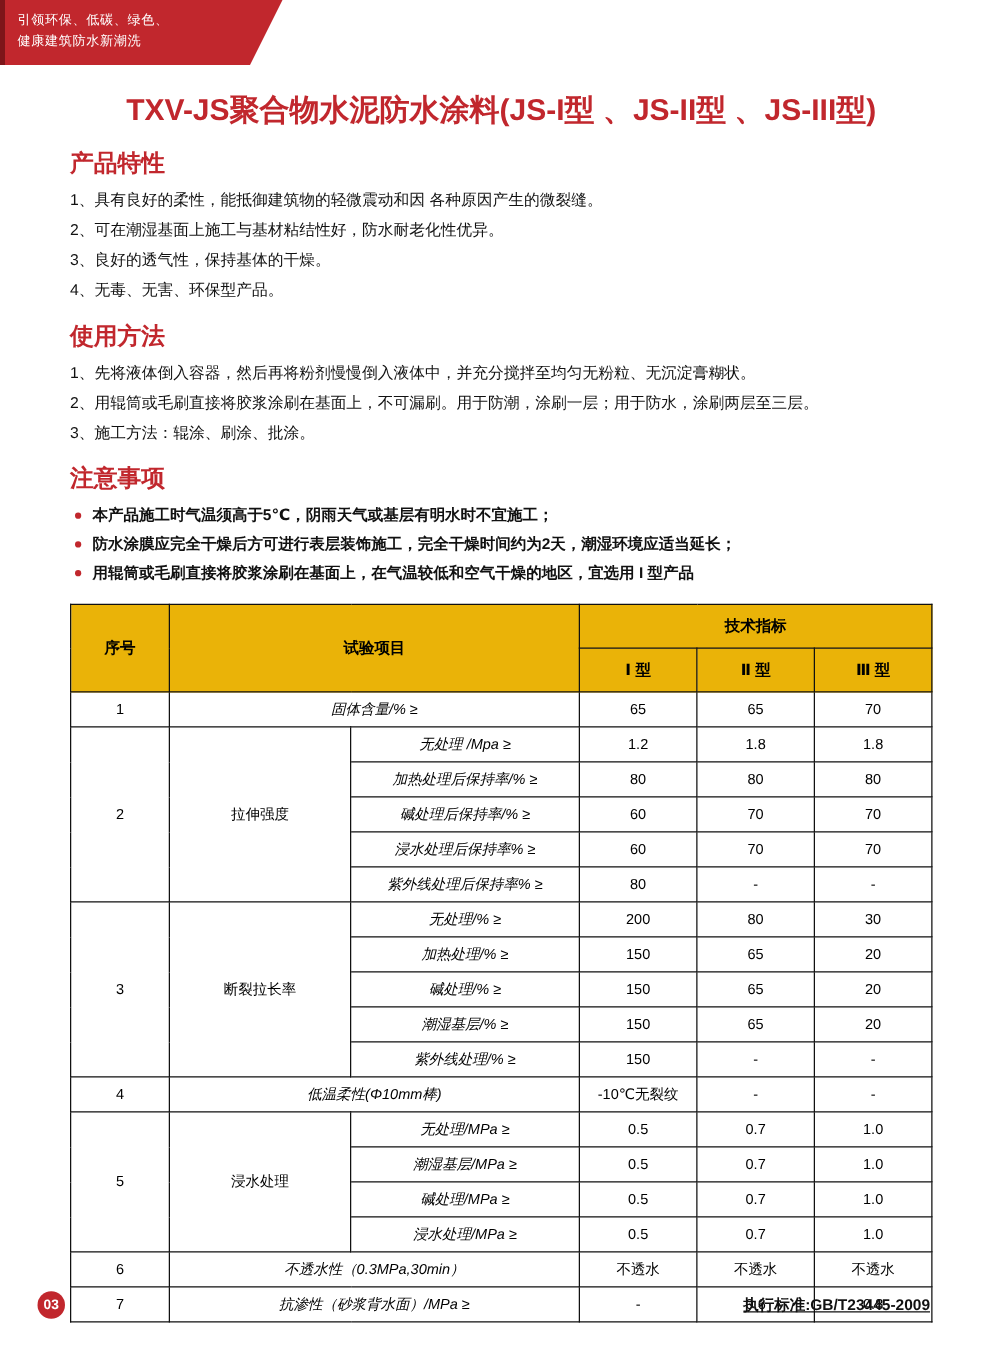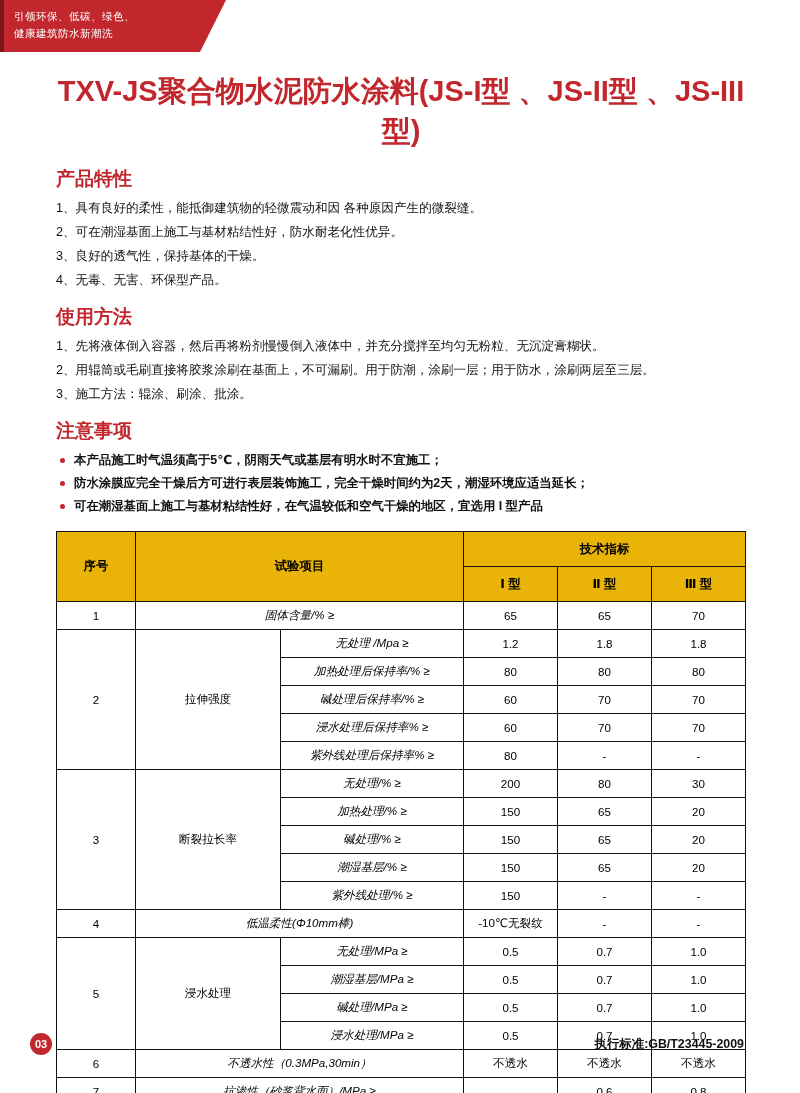--- a/index.html
+++ b/index.html
@@ -34,21 +34,21 @@
   }
   
   .page{
     position:absolute;left:0;top:0;width:800px;height:1093px;
   }
   .content{
     position:absolute;left:56px;top:72px;width:690px;
   }
   h1.title{
     margin:0 0 14px 0;
-    font-size:29px;
+    font-size:24px;
     font-weight:bold;
     color:#c1272d;
     text-align:center;
     letter-spacing:0px;
   }
   h2.sec{
     margin:0 0 6px 0;
     font-size:19px;
     font-weight:bold;
     color:#c1272d;
@@ -147,21 +147,21 @@
       <p class="line">1、先将液体倒入容器，然后再将粉剂慢慢倒入液体中，并充分搅拌至均匀无粉粒、无沉淀膏糊状。</p>
       <p class="line">2、用辊筒或毛刷直接将胶浆涂刷在基面上，不可漏刷。用于防潮，涂刷一层；用于防水，涂刷两层至三层。</p>
       <p class="line">3、施工方法：辊涂、刷涂、批涂。</p>
     </div>
 
     <div class="sec-block">
       <h2 class="sec">注意事项</h2>
       <ul class="bullets">
         <li>本产品施工时气温须高于5℃，阴雨天气或基层有明水时不宜施工；</li>
         <li>防水涂膜应完全干燥后方可进行表层装饰施工，完全干燥时间约为2天，潮湿环境应适当延长；</li>
-        <li>可在潮湿基面上施工与基材粘结性好，在气温较低和空气干燥的地区，宜选用 I 型产品</li>
+        <li>用辊筒或毛刷直接将胶浆涂刷在基面上，在气温较低和空气干燥的地区，宜选用 I 型产品</li>
       </ul>
     </div>
 
     <table class="spec">
       <thead>
         <tr>
           <th rowspan="2" style="width:74px">序号</th>
           <th rowspan="2" colspan="2" style="width:350px">试验项目</th>
           <th colspan="3">技术指标</th>
         </tr>

